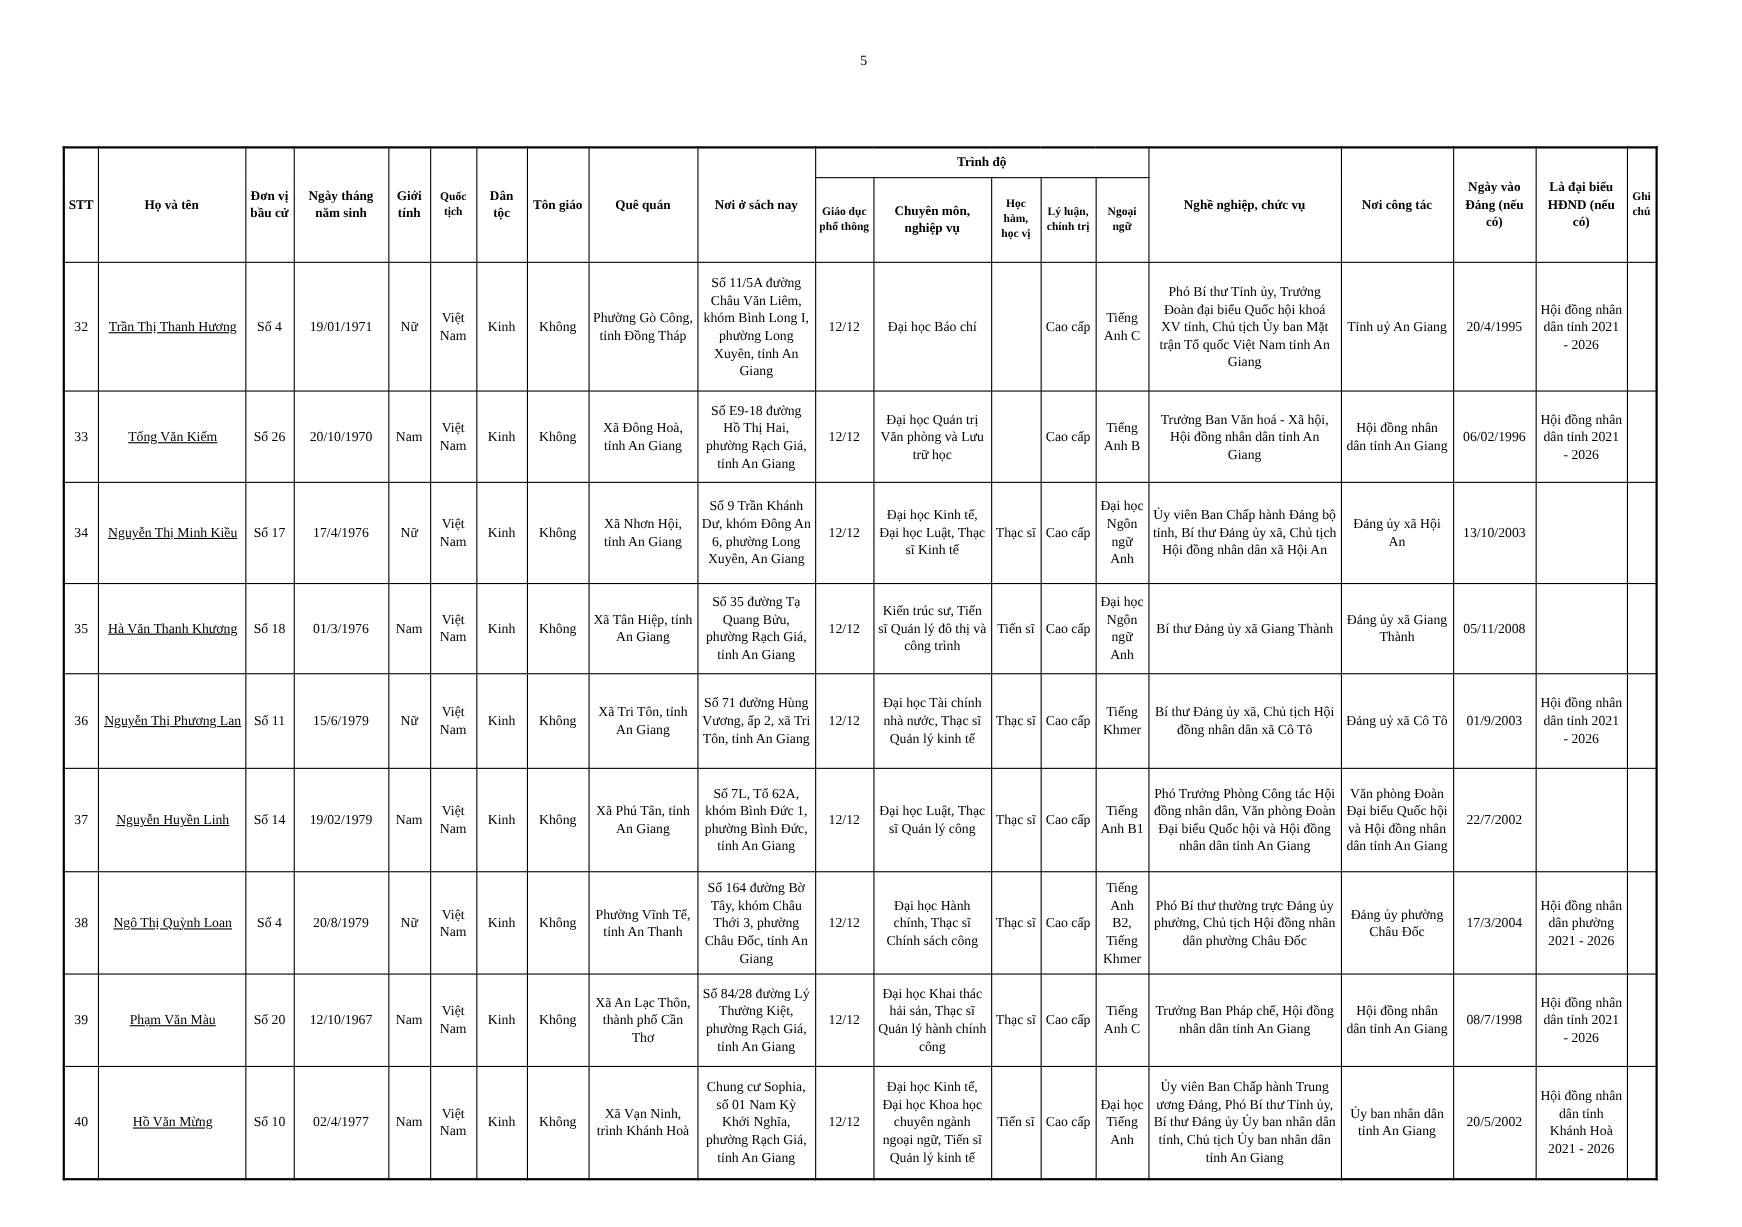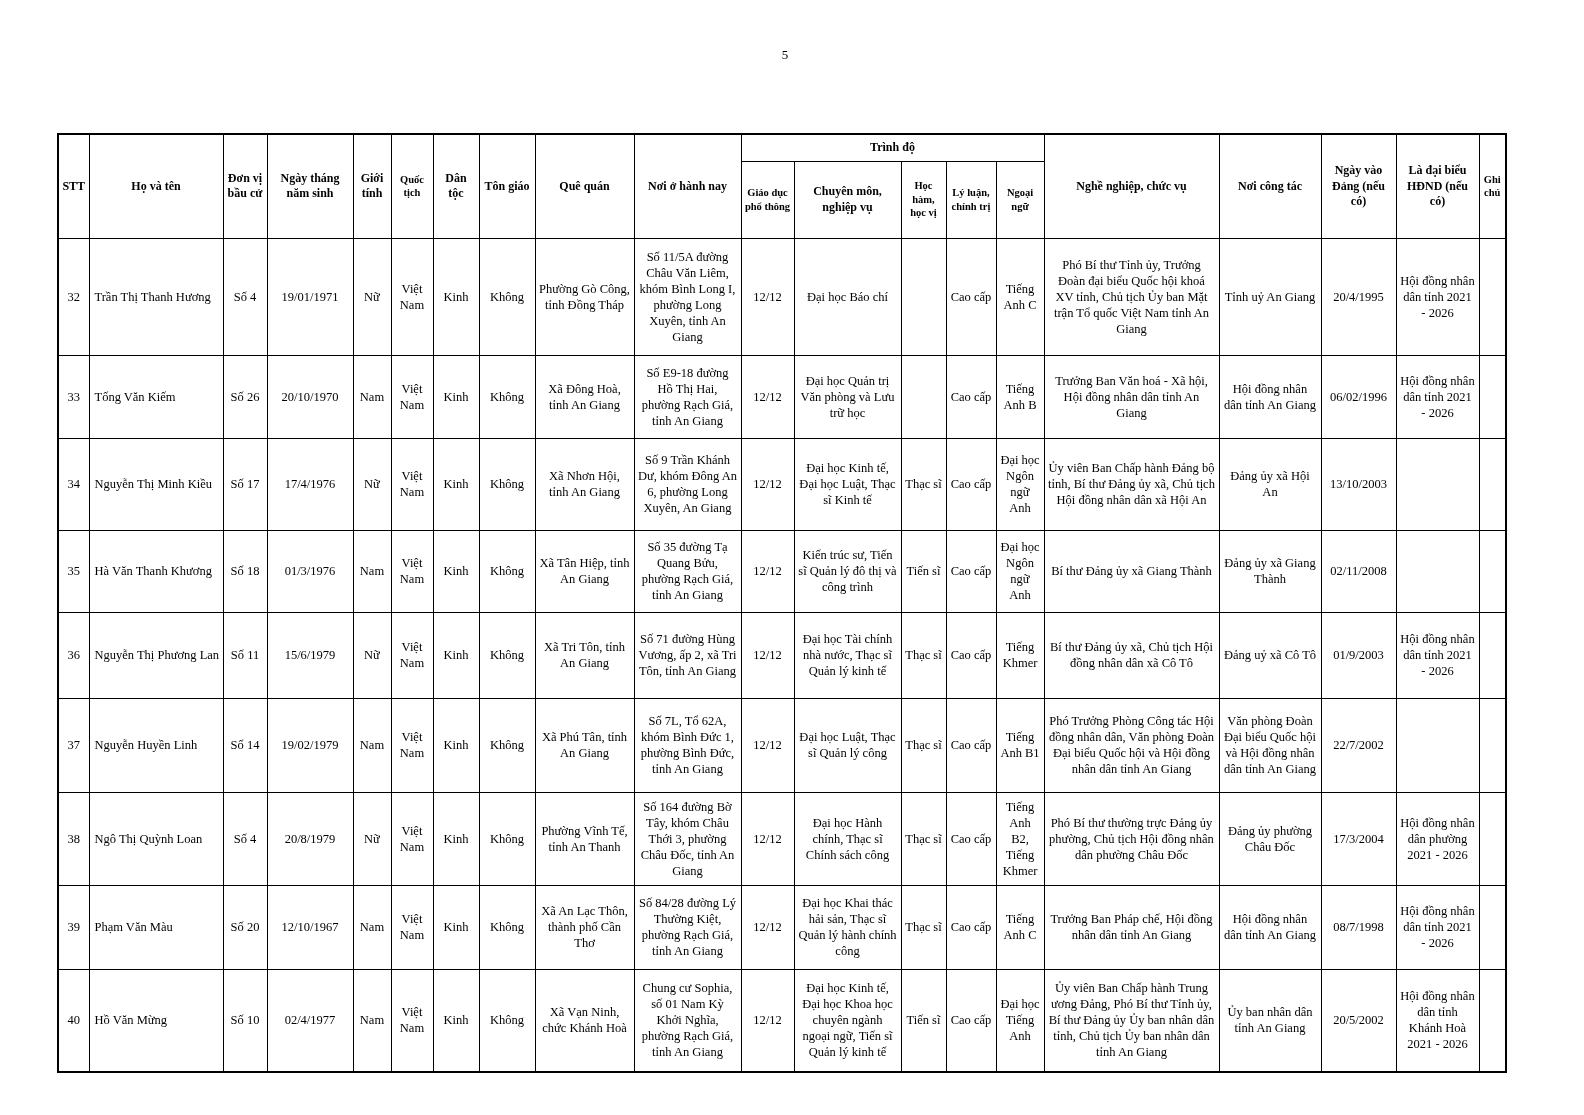--- a/index.html
+++ b/index.html
@@ -44,21 +44,21 @@
     font-size: 12.5px;
     line-height: 1.28;
     word-wrap: break-word;
     overflow: hidden;
   }
   .doc-table th {
     font-weight: bold;
     font-size: 12px;
   }
   .doc-table th.small-h { font-size: 10.5px; }
-  .doc-table td.ta-left { text-align: left; padding-left: 5px; }
+  .doc-table td.ta-left { text-align: center; padding-left: 5px; text-decoration: underline; }
   
   col.c-stt      { width: 31px; }
   col.c-name     { width: 134px; }
   col.c-donvi    { width: 44px; }
   col.c-dob      { width: 86px; }
   col.c-gioitinh { width: 38px; }
   col.c-quoctich { width: 42px; }
   col.c-dantoc   { width: 46px; }
   col.c-tongiao  { width: 56px; }
   col.c-quequan  { width: 99px; }
@@ -121,21 +121,21 @@
       <tr class="group-row">
         <th rowspan="2">STT</th>
         <th rowspan="2">Họ và tên</th>
         <th rowspan="2">Đơn vị bầu cử</th>
         <th rowspan="2">Ngày tháng năm sinh</th>
         <th rowspan="2">Giới tính</th>
         <th rowspan="2" class="small-h">Quốc tịch</th>
         <th rowspan="2">Dân tộc</th>
         <th rowspan="2">Tôn giáo</th>
         <th rowspan="2">Quê quán</th>
-        <th rowspan="2">Nơi ở hành nay</th>
+        <th rowspan="2">Nơi ở sách nay</th>
         <th colspan="5">Trình độ</th>
         <th rowspan="2">Nghề nghiệp, chức vụ</th>
         <th rowspan="2">Nơi công tác</th>
         <th rowspan="2">Ngày vào Đảng (nếu có)</th>
         <th rowspan="2">Là đại biểu HĐND (nếu có)</th>
         <th rowspan="2" class="small-h">Ghi chú</th>
       </tr>
       <tr class="sub-row">
         <th class="small-h">Giáo dục phổ thông</th>
         <th>Chuyên môn, nghiệp vụ</th>
@@ -225,21 +225,21 @@
       <td>Không</td>
       <td>Xã Tân Hiệp, tỉnh An Giang</td>
       <td>Số 35 đường Tạ Quang Bửu, phường Rạch Giá, tỉnh An Giang</td>
       <td>12/12</td>
       <td>Kiến trúc sư, Tiến sĩ Quản lý đô thị và công trình</td>
       <td>Tiến sĩ</td>
       <td>Cao cấp</td>
       <td>Đại học Ngôn ngữ Anh</td>
       <td>Bí thư Đảng ủy xã Giang Thành</td>
       <td>Đảng ủy xã Giang Thành</td>
-      <td>02/11/2008</td>
+      <td>05/11/2008</td>
       <td></td>
       <td></td>
     </tr>
 
     <tr>
       <td>36</td>
       <td class="ta-left">Nguyễn Thị Phương Lan</td>
       <td>Số 11</td>
       <td>15/6/1979</td>
       <td>Nữ</td>
@@ -331,21 +331,21 @@
 
     <tr>
       <td>40</td>
       <td class="ta-left">Hồ Văn Mừng</td>
       <td>Số 10</td>
       <td>02/4/1977</td>
       <td>Nam</td>
       <td>Việt Nam</td>
       <td>Kinh</td>
       <td>Không</td>
-      <td>Xã Vạn Ninh, chức Khánh Hoà</td>
+      <td>Xã Vạn Ninh, trình Khánh Hoà</td>
       <td>Chung cư Sophia, số 01 Nam Kỳ Khởi Nghĩa, phường Rạch Giá, tỉnh An Giang</td>
       <td>12/12</td>
       <td>Đại học Kinh tế, Đại học Khoa học chuyên ngành ngoại ngữ, Tiến sĩ Quản lý kinh tế</td>
       <td>Tiến sĩ</td>
       <td>Cao cấp</td>
       <td>Đại học Tiếng Anh</td>
       <td>Ủy viên Ban Chấp hành Trung ương Đảng, Phó Bí thư Tỉnh ủy, Bí thư Đảng ủy Ủy ban nhân dân tỉnh, Chủ tịch Ủy ban nhân dân tỉnh An Giang</td>
       <td>Ủy ban nhân dân tỉnh An Giang</td>
       <td>20/5/2002</td>
       <td>Hội đồng nhân dân tỉnh Khánh Hoà 2021 - 2026</td>

